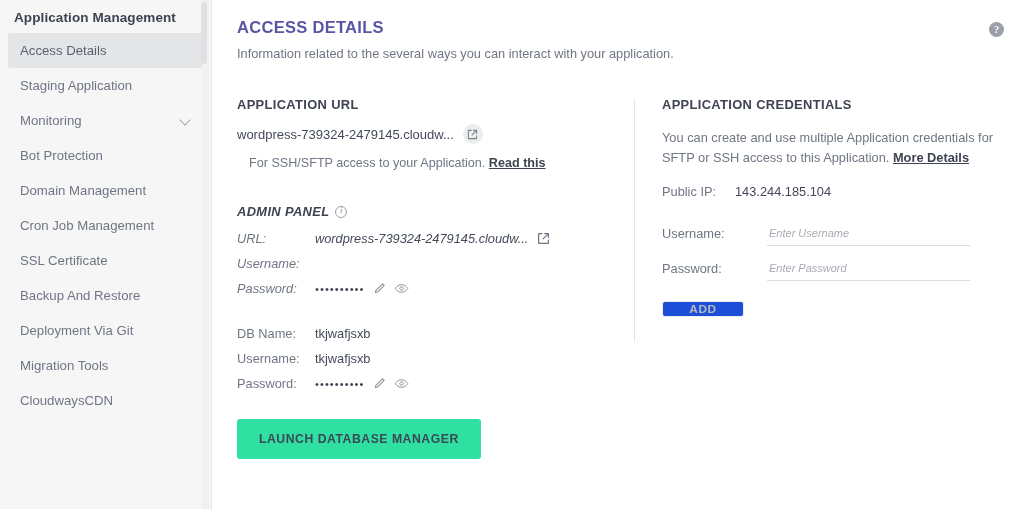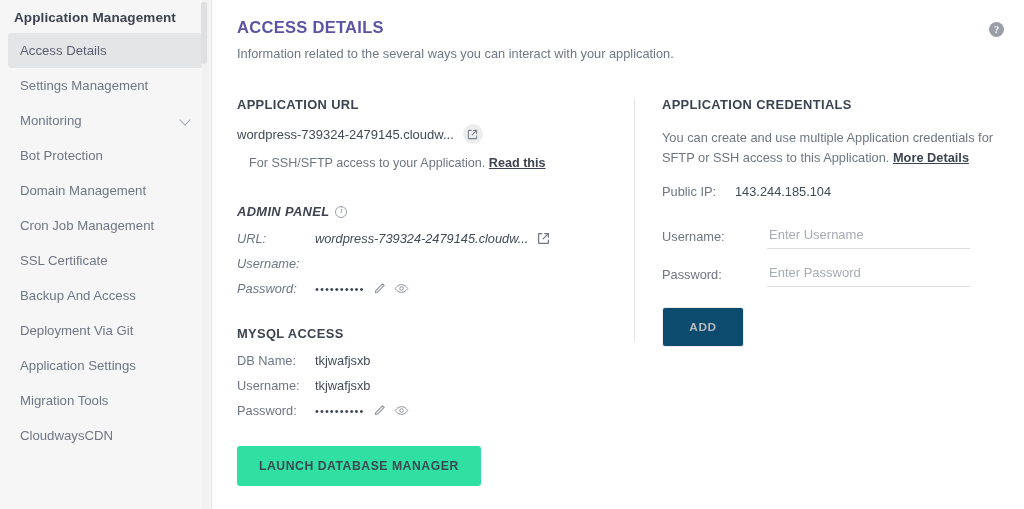--- a/index.html
+++ b/index.html
@@ -268,82 +268,80 @@
     flex: 0 0 105px;
     font-size: 12.8px;
     color: #6f7683;
     padding-bottom: 5px;
   }
   .field-row input {
     flex: 1 1 auto;
     max-width: 203px;
     border: none;
     border-bottom: 1px solid #dcdde0;
-    font-size: 13px;
+    font-size: 11px;
     color: #434a57;
     padding: 2px 2px 6px 2px;
     outline: none;
     background: transparent;
     font-family: "Liberation Sans", sans-serif;
+    font-style: italic;
   }
   .field-row input::placeholder { color: #a7abb3; }
 
   .btn-disabled {
     margin-top: 6px;
     width: 82px;
-    background: #0c4a6e;
+    background: #1d4ed8;
     border: 1px solid #ececee;
     border-radius: 3px;
     color: #b6babf;
     font-size: 11.8px;
     font-weight: bold;
     letter-spacing: .6px;
-    padding: 12px 0;
+    padding: 0 0;
     cursor: default;
     font-family: "Liberation Sans", sans-serif;
   }
 </style>
 </head>
 <body>
 
 <div class="app">
 
   <aside class="sidebar">
     <div class="sidebar-title">Application Management</div>
     <ul class="nav" id="nav-list">
         <li class="nav-item active">
           <span>Access Details</span>
         </li>
         <li class="nav-item">
-          <span>Settings Management</span>
+          <span>Staging Application</span>
         </li>
         <li class="nav-item">
           <span>Monitoring</span>
           <span class="chev"></span>
         </li>
         <li class="nav-item">
           <span>Bot Protection</span>
         </li>
         <li class="nav-item">
           <span>Domain Management</span>
         </li>
         <li class="nav-item">
           <span>Cron Job Management</span>
         </li>
         <li class="nav-item">
           <span>SSL Certificate</span>
         </li>
         <li class="nav-item">
-          <span>Backup And Access</span>
+          <span>Backup And Restore</span>
         </li>
         <li class="nav-item">
           <span>Deployment Via Git</span>
-        </li>
-        <li class="nav-item">
-          <span>Application Settings</span>
         </li>
         <li class="nav-item">
           <span>Migration Tools</span>
         </li>
         <li class="nav-item">
           <span>CloudwaysCDN</span>
         </li>
       </ul>
     <div class="sb-track">
       <div class="sb-thumb"></div>
@@ -418,23 +416,20 @@
                 <svg width="15" height="15" viewBox="0 0 18 18" fill="none" aria-hidden="true">
                   <path d="M1.5 9S4.2 4.4 9 4.4 16.5 9 16.5 9 13.8 13.6 9 13.6 1.5 9 1.5 9z" stroke="#8b919c" stroke-width="1.2"></path>
                   <circle cx="9" cy="9" r="2.1" stroke="#8b919c" stroke-width="1.2"></circle>
                 </svg>
               </span>
             </span>
           </div>
         </div>
 
         <div style="margin-top:30px;">
-          <h2 class="sec-head">
-            <span>MYSQL ACCESS</span>
-          </h2>
 
           <div class="kv">
             <span class="k">DB Name:</span>
             <span class="v">tkjwafjsxb</span>
           </div>
 
           <div class="kv">
             <span class="k">Username:</span>
             <span class="v">tkjwafjsxb</span>
           </div>

